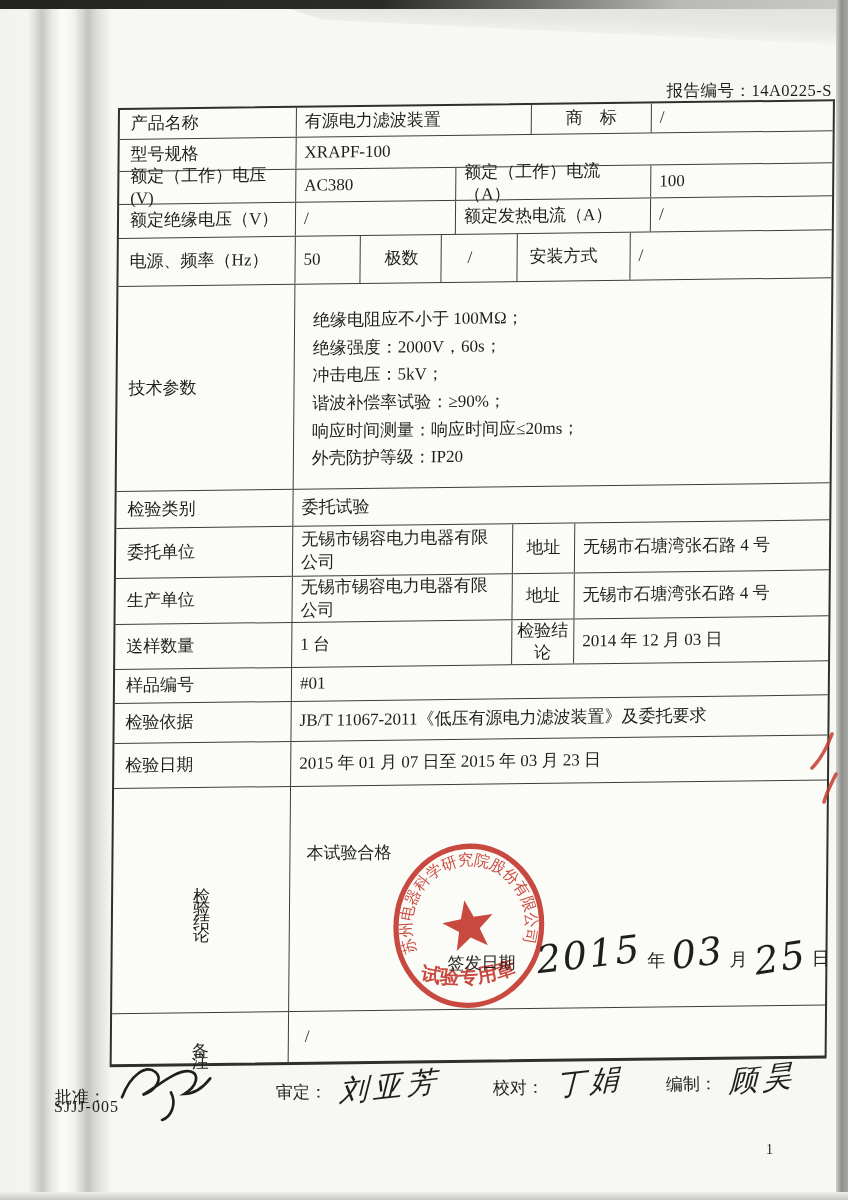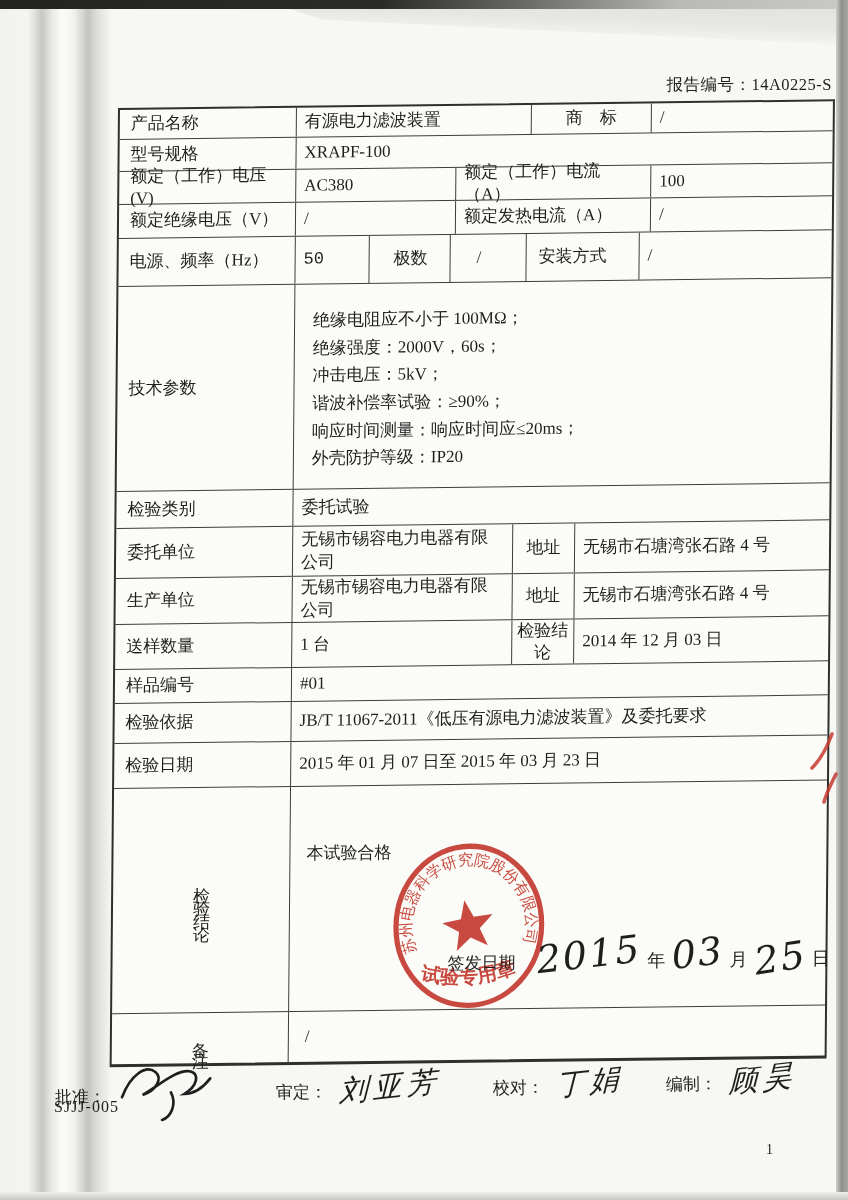--- a/index.html
+++ b/index.html
@@ -20,37 +20,37 @@
   .top-strip{position:absolute;left:0;top:0;width:100%;height:9px;
     background:linear-gradient(90deg,#23231f 0%,#2b2b27 45%,#6a6a66 62%,#b9b9b6 80%,#c9c9c6 100%);}
   .top-wedge{position:absolute;left:290px;top:9px;width:558px;height:36px;opacity:.65;
     background:linear-gradient(182deg,#d7d7d4 0%,#dddddb 35%,var(--paper) 75%);
     clip-path:polygon(0 0,100% 0,100% 100%,6% 30%);}
   .right-band{position:absolute;right:0;top:0;width:12px;height:100%;
     background:linear-gradient(90deg,#cfcfcc,#8f8f8c 45%,#a6a6a3);}
   .bottom-strip{position:absolute;left:0;bottom:0;width:100%;height:8px;
     background:linear-gradient(0deg,#c6c6c3,#eeeeeb);}
   
-  .report-no{position:absolute;right:16px;top:74px;font-size:16.5px;letter-spacing:.5px;}
+  .report-no{position:absolute;right:16px;top:80px;font-size:16.5px;letter-spacing:.5px;}
   
   .tbl{position:absolute;left:118px;top:108px;width:717px;box-sizing:border-box;
     border:2px solid #2f2f2c;border-bottom-width:3.5px;
     background:rgba(253,253,251,.65);
     transform:rotate(-.7deg) skewX(-1.2deg);transform-origin:0 0;}
   .r{display:flex;border-bottom:1.5px solid #3c3c38;box-sizing:border-box;}
   .r:last-child{border-bottom:none;}
   .c{border-right:1.5px solid #3c3c38;display:flex;align-items:center;
      box-sizing:border-box;padding:2px 8px;line-height:1.3;}
   .c.last{border-right:none;flex:1;}
   .lab{width:177px;flex:none;padding-left:11px;}
   .w235{width:235px;flex:none;}
   .w120{width:120px;flex:none;justify-content:center;}
   .w160{width:160px;flex:none;}
   .w195{width:195px;flex:none;}
-  .w74{width:74px;flex:none;font-family:Liberation Mono, monospace;}
+  .w74{width:65px;flex:none;}
   .w81{width:81px;flex:none;padding-left:24px;}
   .w76{width:76px;flex:none;padding-left:26px;}
   .w113{width:113px;flex:none;padding-left:12px;}
   .w220{width:220px;flex:none;}
   .w62{width:62px;flex:none;justify-content:center;text-align:center;padding:2px 4px;word-break:break-all;}
   .h30{height:30px}.h32{height:32px}.h33{height:33px}.h34{height:34px}
   .h48{height:48px}.h205{height:205px}.h37{height:37px}.h50{height:50px}
   .h46{height:46px}.h45{height:45px}.h40{height:40px}.h225{height:225px}
   .tech-lines{padding:6px 0 0 10px;line-height:1.62;align-self:center;}
   .tech-lines span{display:block;}

